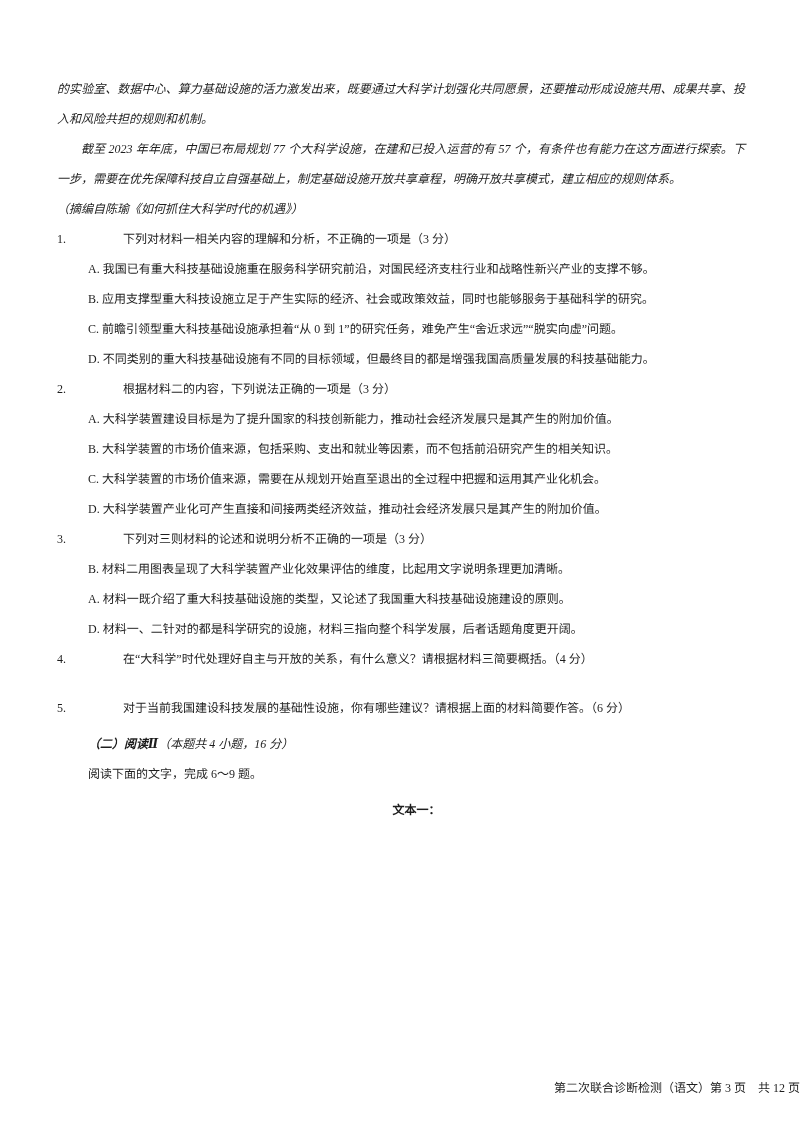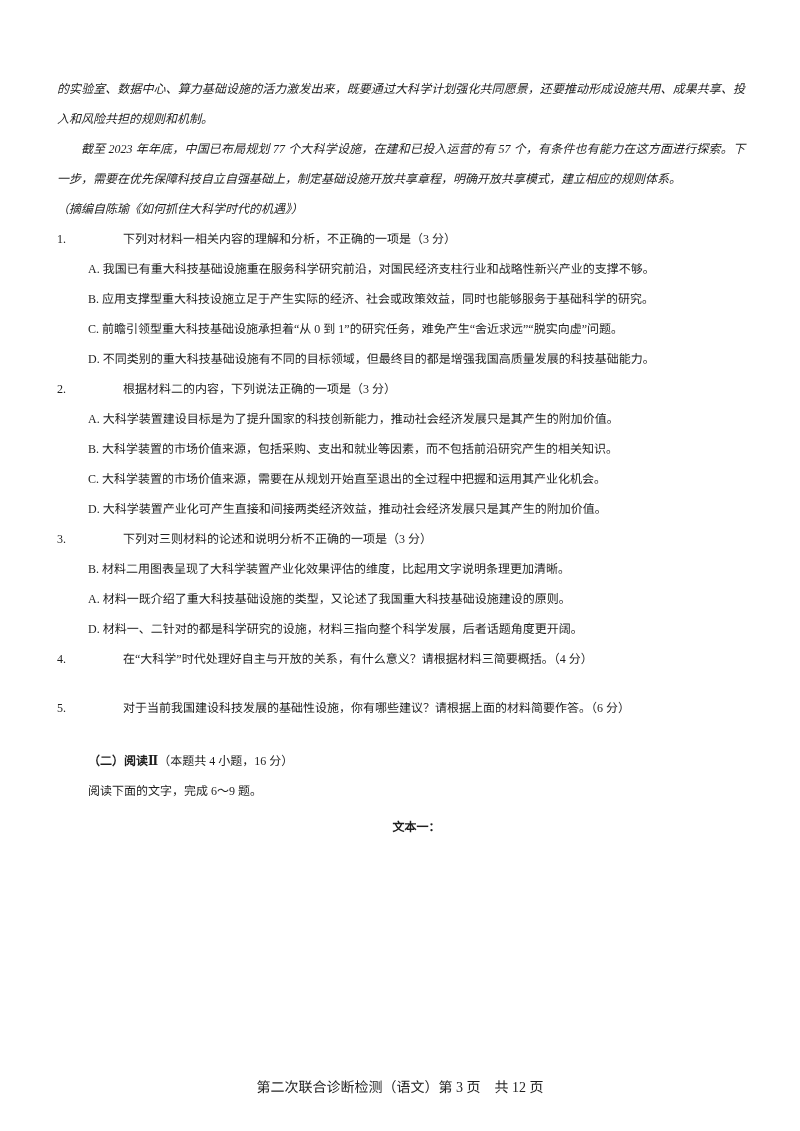--- a/index.html
+++ b/index.html
@@ -35,37 +35,37 @@
   .attribution {
     text-align: right;
     margin: 0;
   }
   .q { display: flex; margin: 0; }
   .qnum { flex: 0 0 31px; }
   .qstem { flex: 1; text-align: justify; margin-left: 35px; }
   .opts { padding-left: 31px; }
   .opts .opt { text-align: justify; }
   .q5 { margin-top: 19px; }
-  .section-header { padding-left: 31px; margin-top: 23px; }
+  .section-header { padding-left: 31px; margin-top: 6px; font-style: italic; }
   .section-header .bold { font-weight: bold; }
   .instruction { padding-left: 31px; }
   .text-label {
     padding-left: 31px;
     font-weight: bold;
     margin-top: 6px;
     font-style: normal;
     text-align: center;
   }
   .footer {
     position: absolute;
     left: 0;
     right: 0;
     bottom: 34px;
-    text-align: center;
-    font-size: 14px;
+    text-align: right;
+    font-size: 12px;
     line-height: 18px;
   }
 </style>
 </head>
 <body>
 
 <div class="page">
   <div class="content">
 
     <div class="material kai">

